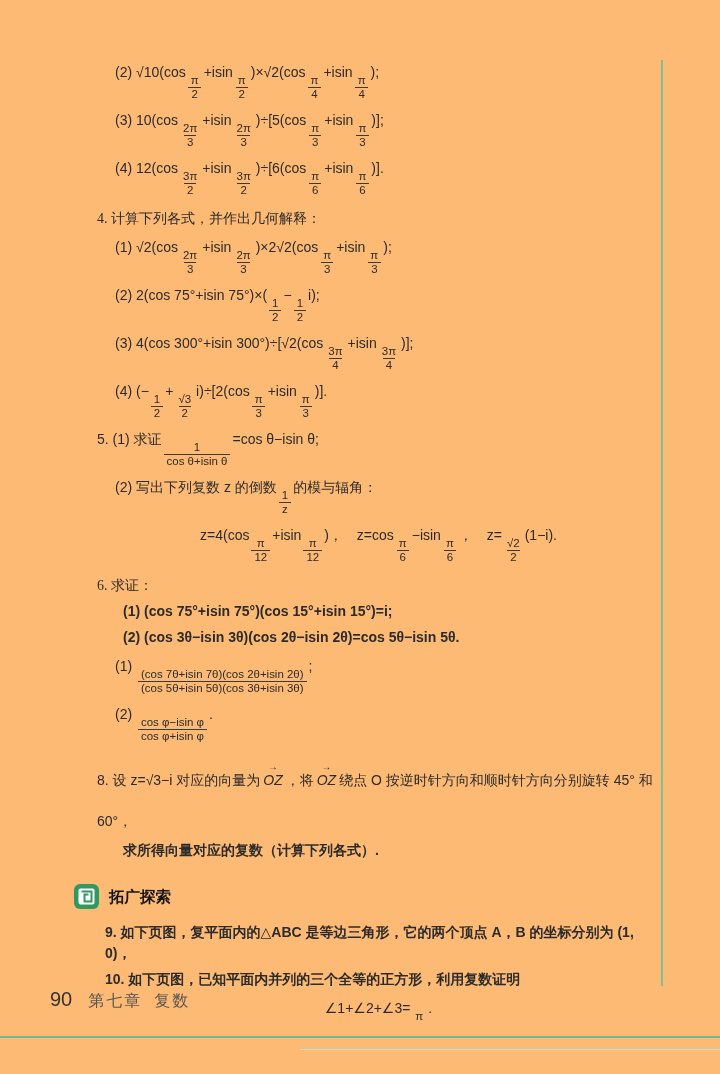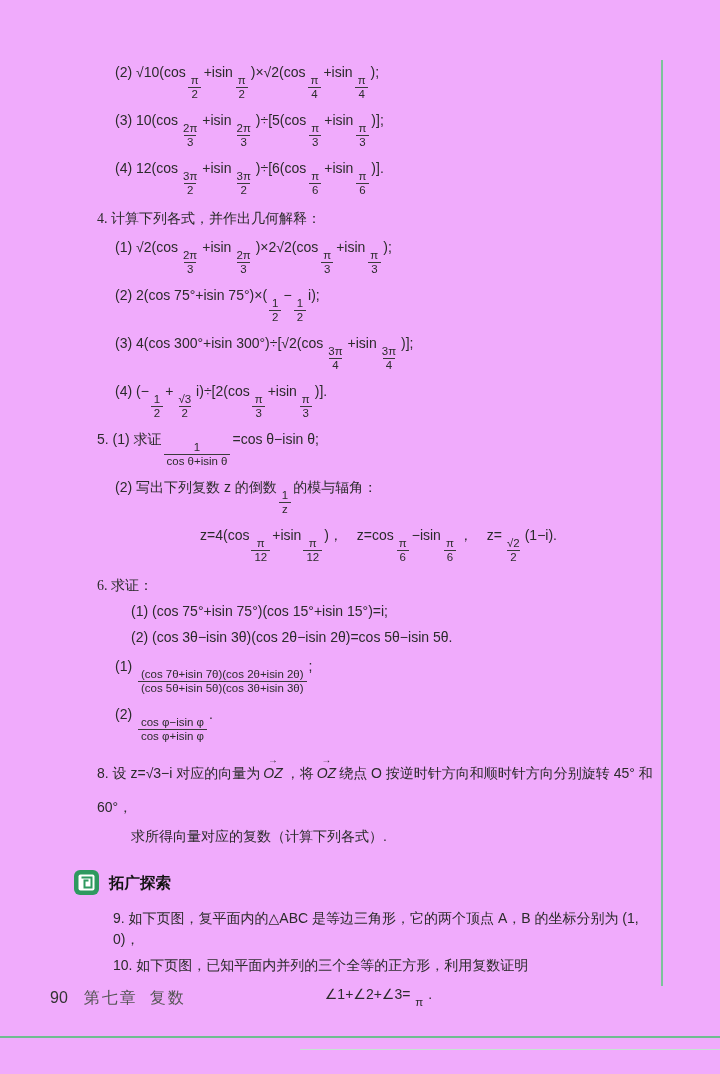--- a/index.html
+++ b/index.html
@@ -3,46 +3,46 @@
 <meta charset="utf-8">
 <style>
   * { margin:0; padding:0; box-sizing:border-box; }
   html,body { background:#f4f4f2; }
   body {
     width:720px; height:1074px;
     font-family:"Liberation Sans","DejaVu Sans",sans-serif;
   }
   .page {
     position:relative; width:720px; height:1074px;
-    background:#f0abfc; color:#2b2b2b; overflow:hidden;
+    background:#fdba74; color:#2b2b2b; overflow:hidden;
   }
   .content { padding:54px 60px 0 97px; font-size:14px; line-height:1.5; }
   .mline { margin:8px 0; }
   .ind { padding-left:18px; }
   .phead { margin:10px 0 4px 0;font-family:Liberation Serif, serif; }
-  .tight { margin:5px 16px; }
+  .tight { margin:5px 8px;font-weight:bold; }
   .center { text-align:center; }
   .p8line { line-height:1.9; margin:6px 0 0 0; }
   .frac {
     display:inline-flex; flex-direction:column; align-items:center;
     vertical-align:-0.6em; font-size:0.82em; line-height:1.18;
     margin:0 2px; text-align:center;
   }
   .fnum { padding:0 3px; }
   .fden { border-top:1px solid #3a3a3a; padding:0 3px; }
-  .vec { position:relative; display:inline-block; font-style:italic; margin:8px 3px; }
+  .vec { position:relative; display:inline-block; font-style:italic; margin:15px 3px; }
   .vec::before {
     content:"→"; position:absolute; top:-0.85em; left:50%;
     transform:translateX(-50%); font-size:0.7em; font-style:normal;
   }
   .sec { display:flex; align-items:center; gap:9px; margin:22px 0 12px -24px; }
   .sec-title { font-weight:bold; font-size:15.5px; color:#141414; }
   .sec-icon { display:inline-flex; width:27px; height:27px; }
   .footer { position:absolute; left:50px; top:988px; display:flex; align-items:baseline; gap:16px; }
-  .pageno { font-size:16px; color:#333; }
+  .pageno { font-size:20px; color:#333; }
   .chap { font-size:16px; color:#555; letter-spacing:2px; }
   .chap + .chap { margin-left:-4px; }
   .vline  { position:absolute; left:661px; top:60px; width:2px; height:926px; background:#7cc29a; }
   .hline  { position:absolute; left:0; top:1036px; width:720px; height:2px; background:#6fbc90; }
   .hline2 { position:absolute; left:300px; top:1049px; width:420px; height:1px; background:#c4e4d1; }
 </style>
 </head>
 <body>
 
 <div class="page">

